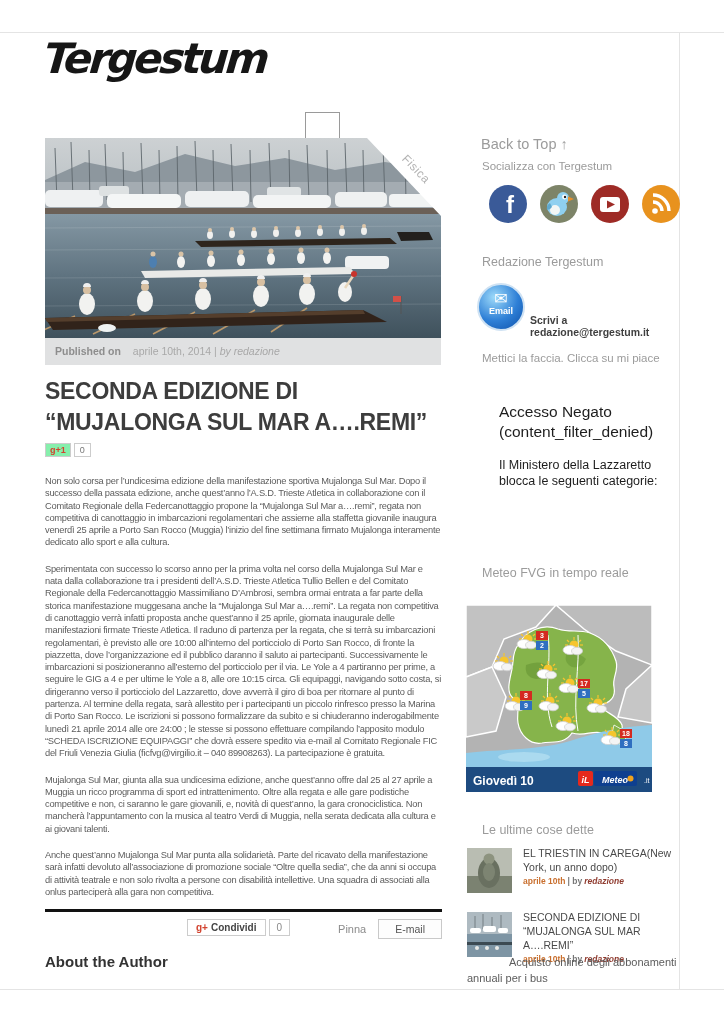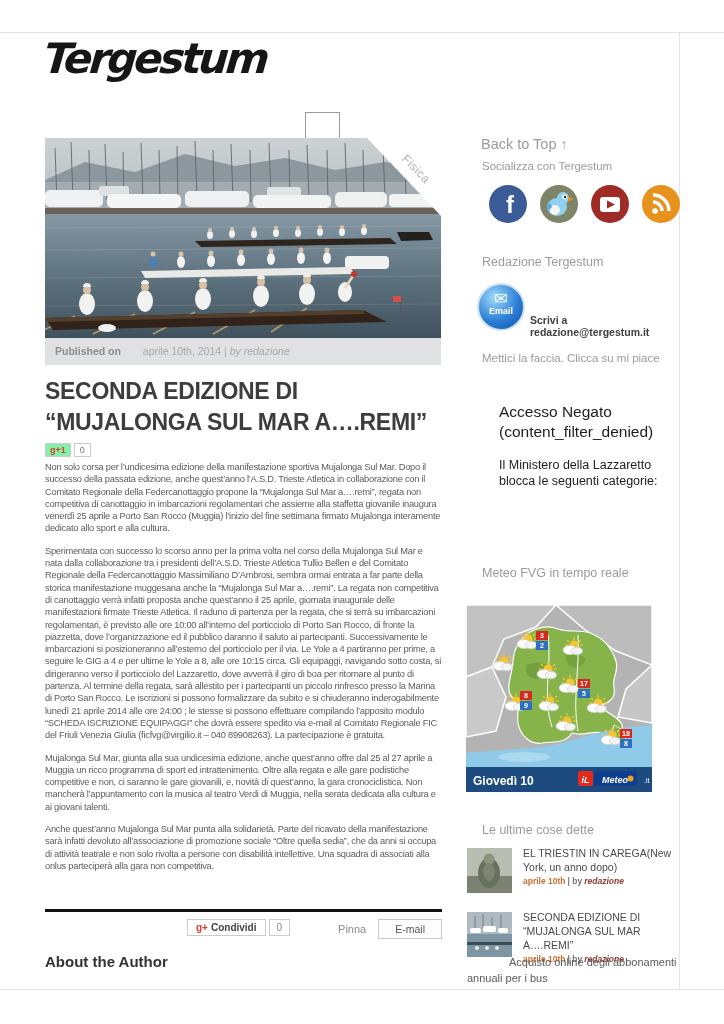--- a/index.html
+++ b/index.html
@@ -15,32 +15,32 @@
   .sq{position:absolute;left:305px;top:112px;width:33px;height:34px;border:1px solid #9a9a9a;}
 
   .photo{position:absolute;left:45px;top:138px;width:396px;height:227px;overflow:hidden;background:#7d8f9b;}
   .photo svg{display:block;}
   .corner-cut{position:absolute;top:0;right:0;width:74px;height:78px;background:#fff;
               clip-path:polygon(0 0,100% 0,100% 100%);}
   .ribbon{position:absolute;top:24px;right:8px;transform:rotate(46deg);color:#b3b3b3;
           font-size:12px;letter-spacing:.5px;}
   .caption{position:absolute;left:0;bottom:0;width:100%;height:27px;background:rgba(231,231,231,.93);
            font-size:10.5px;color:#a8a8a8;line-height:27px;padding-left:10px;box-sizing:border-box;}
-  .caption b{color:#8d8d8d;margin-right:19px;}
+  .caption b{color:#8d8d8d;margin-right:9px;}
   .caption i{font-style:italic;}
 
   .title{position:absolute;left:45px;top:376px;width:400px;margin:0;font-size:23px;line-height:31px;
          font-weight:bold;color:#3d3d3d;letter-spacing:-.3px;}
   .gplus-row{position:absolute;left:45px;top:443px;font-size:9px;}
   .gbadge{display:inline-block;border:1px solid #ccc;background:#86efac;padding:1px 4px;color:#d2432f;font-weight:bold;}
   .gbadge-count{display:inline-block;border:1px solid #ccc;background:#fff;padding:1px 5px;color:#777;margin-left:3px;}
 
   .body-copy{position:absolute;left:45px;top:461px;width:397px;height:448px;overflow:hidden;
              color:#5c5c5c;font-size:9.3px;line-height:12.3px;letter-spacing:-.25px;}
-  .body-copy p{margin:0 0 10px;}
+  .body-copy p{margin:14px 0 10px;}
 
   .black-rule{position:absolute;left:45px;top:909px;width:397px;border-top:3px solid #121212;}
   .share-row{position:absolute;left:45px;top:919px;width:397px;height:26px;font-size:10px;}
   .share-left{position:absolute;left:142px;top:0;border-radius:6px;}
   .gshare{display:inline-block;border:1px solid #ccc;background:#fff;padding:2px 8px;font-weight:bold;
           color:#444;cursor:pointer;}
   .gshare .gg{color:#d2432f;margin-right:3px;}
   .gcount{display:inline-block;border:1px solid #ccc;background:#fff;padding:2px 7px;color:#888;margin-left:3px;}
   .share-right{position:absolute;right:0;top:0;}
   .pinna{color:#8c8c8c;font-size:11px;margin-right:12px;}

